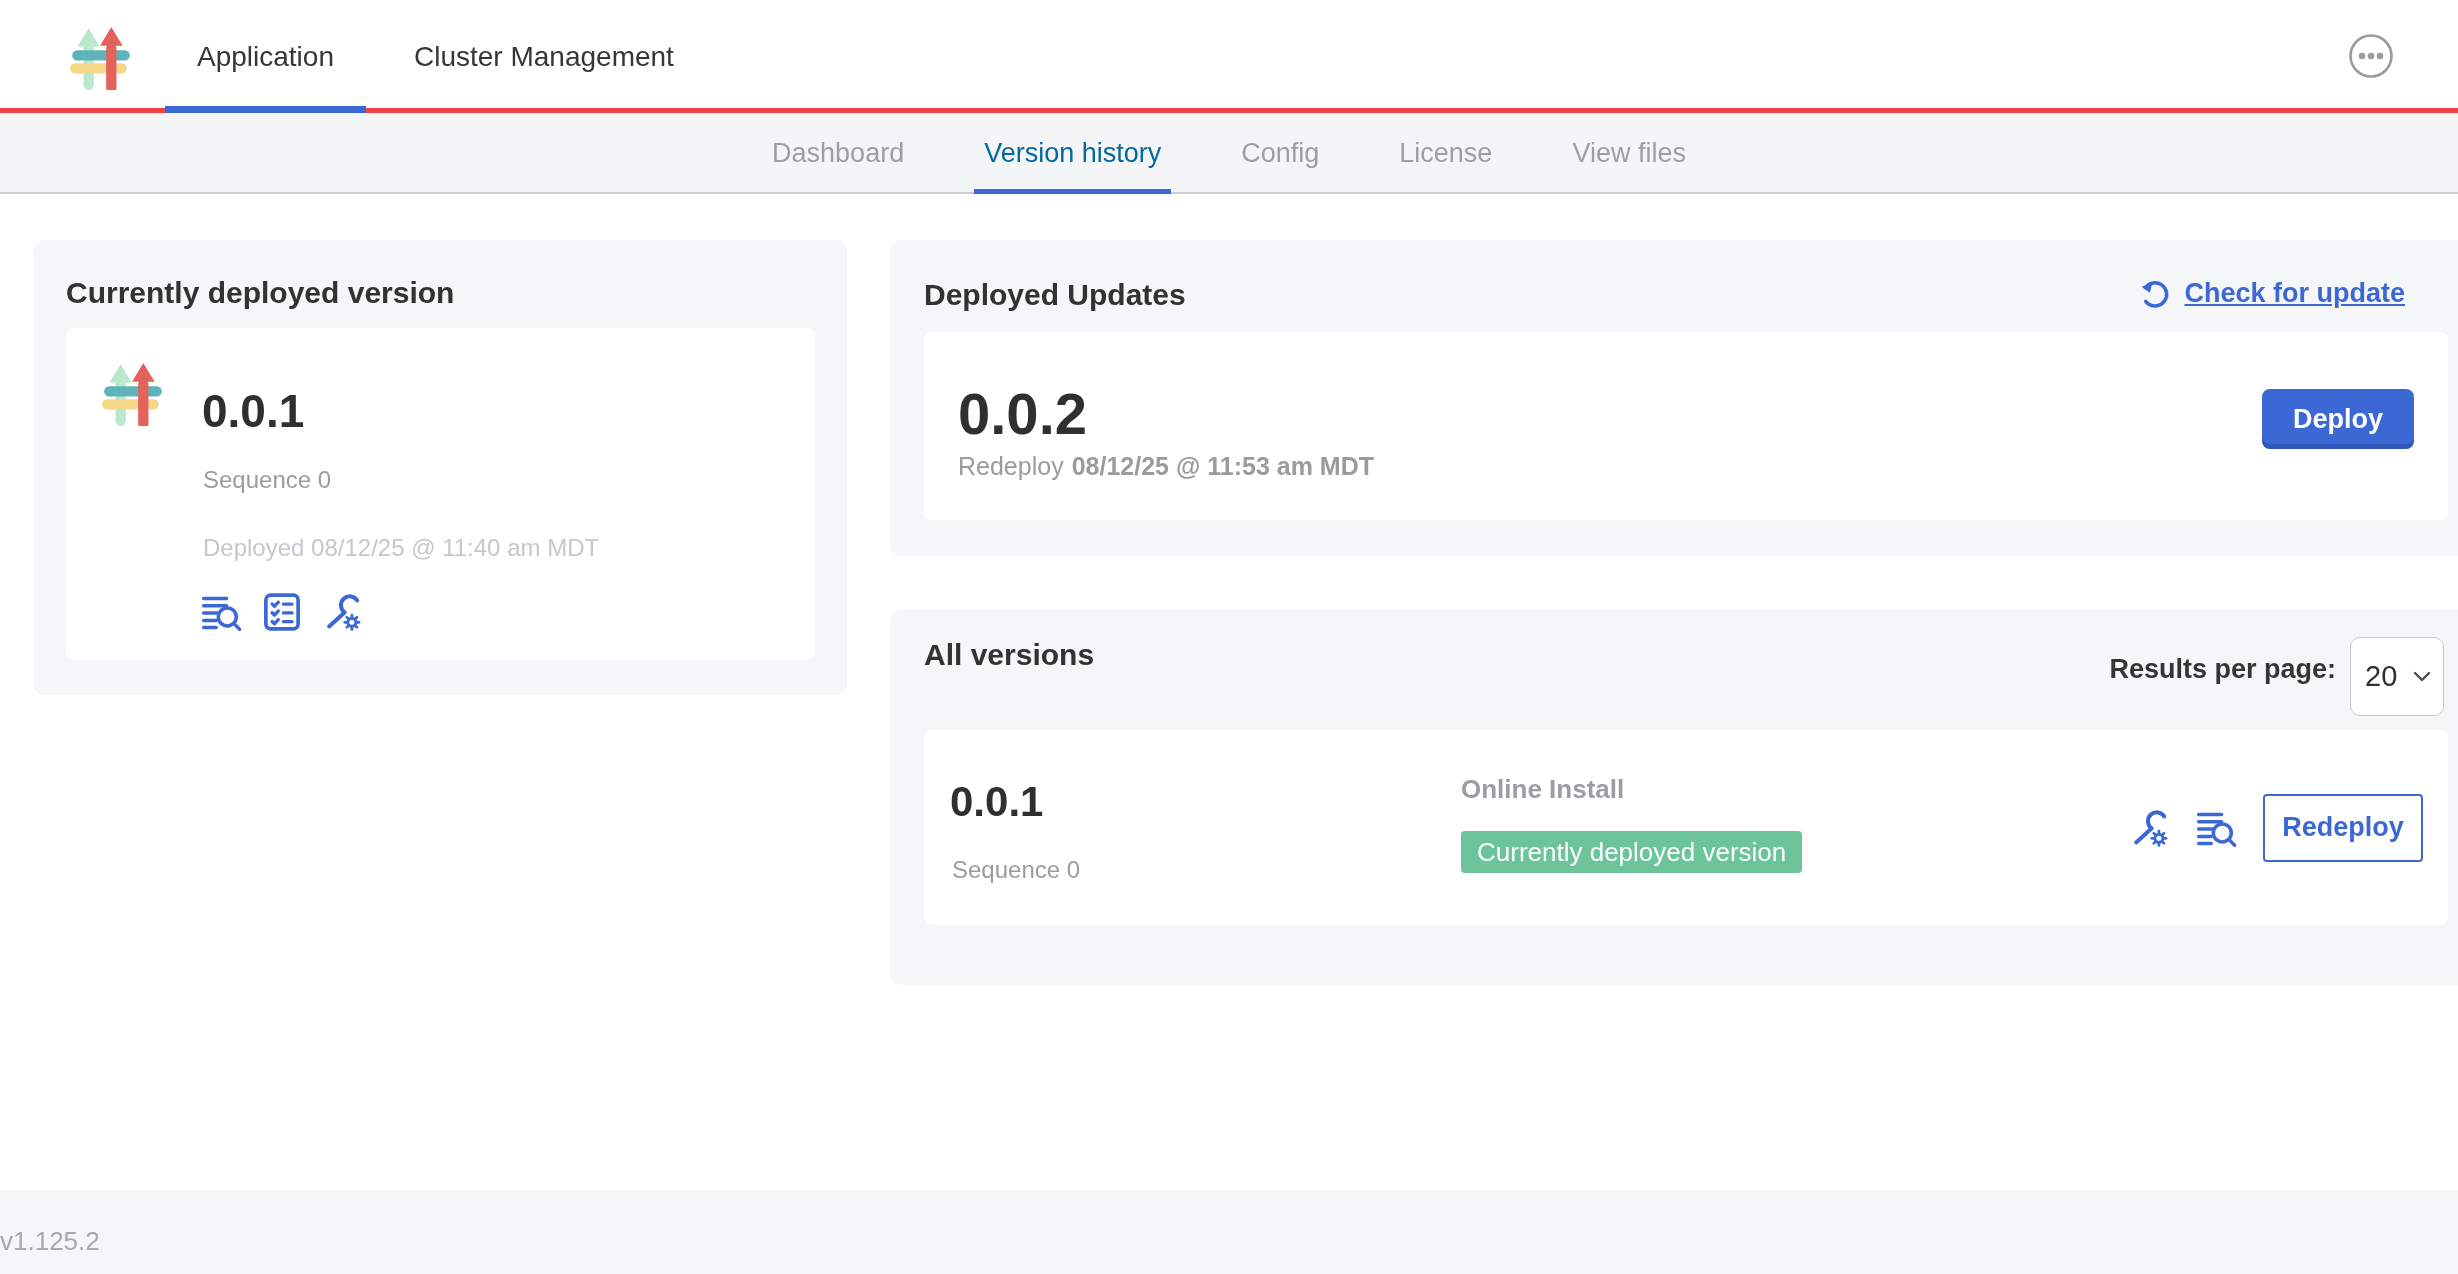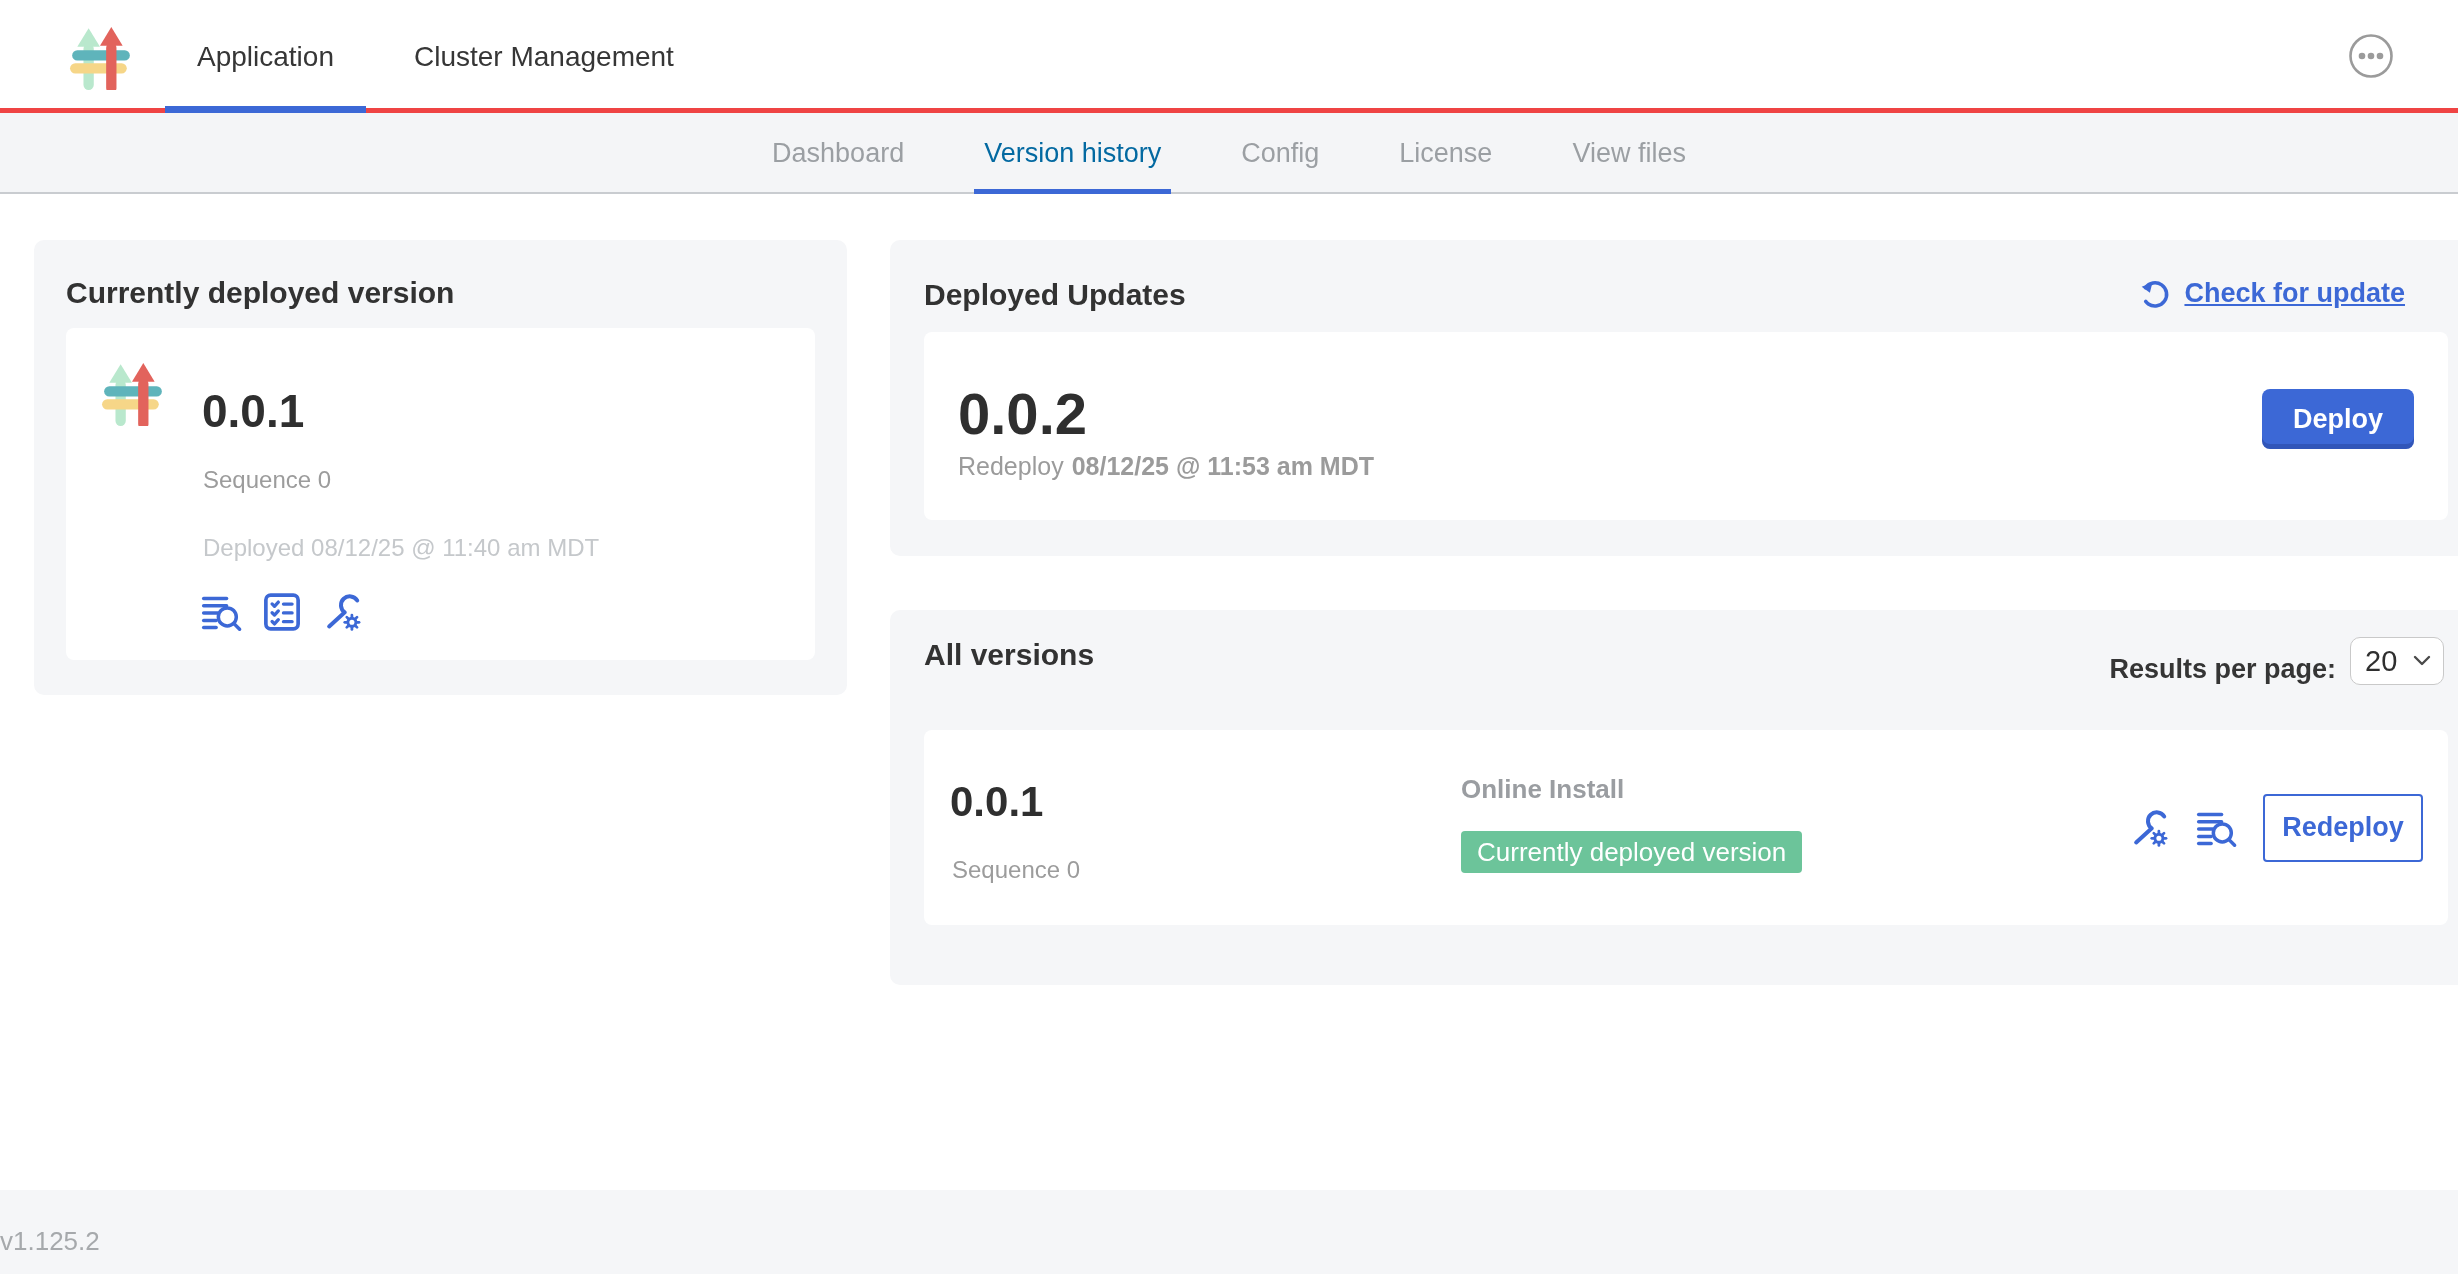--- a/index.html
+++ b/index.html
@@ -56,21 +56,21 @@
   .released-line { position:absolute; left:34px; top:120px; font-size:25px; color:#9b9b9b; }
   .released-line b { font-weight:700; margin-left:8px; }
   .deploy-btn { position:absolute; right:34px; top:57px; width:152px; height:60px; border:none; border-radius:8px;
     background:var(--accent); color:#fff; font-family:inherit; font-size:27px; font-weight:700; cursor:pointer;
     box-shadow:inset 0 -5px 0 rgba(20,40,110,0.28); }
 
   
   .versions-card { left:890px; top:416px; width:1592px; height:375px; }
   .versions-card .card-title { position:absolute; left:34px; top:28px; }
   .rpp-label { position:absolute; right:146px; top:44px; font-size:27px; font-weight:600; color:#353535; }
-  .rpp-select { position:absolute; right:38px; top:27px; width:94px; height:48px; background:#fff;
+  .rpp-select { position:absolute; right:38px; top:27px; width:94px; height:79px; background:#fff;
     border:1.5px solid #c9c9c9; border-radius:10px; display:flex; align-items:center; justify-content:space-between;
     padding:0 12px 0 14px; cursor:pointer; }
   .rpp-select .val { font-size:29px; color:#2f2f2f; }
   .rpp-select svg { width:18px; height:12px; }
   .version-row { left:34px; top:120px; width:1524px; height:195px; }
   .row-version { position:absolute; left:26px; top:48px; font-size:42px; font-weight:700; color:#2f2f2f; }
   .row-seq { position:absolute; left:28px; top:126px; font-size:24px; color:#9c9c9c; }
   .row-mid { position:absolute; left:537px; top:44px; }
   .install-type { font-size:26px; font-weight:600; color:#9a9da1; }
   .status-badge { display:inline-block; margin-top:26px; padding:0 16px; height:42px; line-height:42px;

